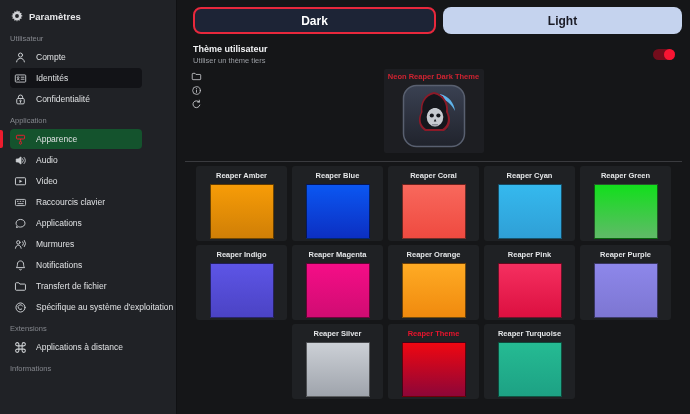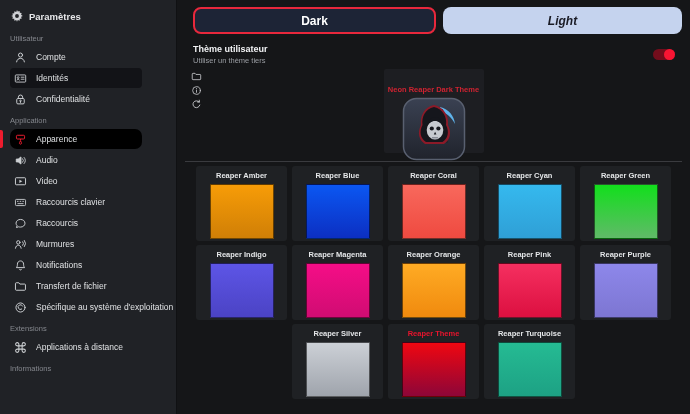--- a/index.html
+++ b/index.html
@@ -25,56 +25,56 @@
   .sb-item {
     display:flex; align-items:center; gap:9px;
     height:20px; margin:1px 0 1px 10px; width:132px;
     padding-left:4px; border-radius:4px;
     font-size:8.5px; color:#dfe1e3; white-space:nowrap;
     position:relative; cursor:pointer;
   }
   .sb-item .ic { width:13px; height:13px; flex-shrink:0; color:#cdd0d3; display:flex; }
   .sb-item .ic svg { width:100%; height:100%; }
   .sb-item.sel { background:#121317; }
-  .sb-item.active { background:#000000;border-radius:7px; }
+  .sb-item.active { background:#14532d; }
   .sb-item.active .ic { color:#ee1c2e; }
   .active-bar {
     position:absolute; left:-10px; top:1px; width:3px; height:18px;
     background:#ee1c2e; border-radius:0 2px 2px 0;
   }
   
   .main { flex:1; padding-top:7px; position:relative; }
   .mode-row { display:flex; gap:7px; margin:0 8px 0 16px; }
   .mode-btn {
     flex:1; height:27px; border-radius:8px; font-size:12px; font-weight:600;
     display:flex; align-items:center; justify-content:center; cursor:pointer;
   }
   .mode-btn.dark { background:#1d2436; border:2px solid #e8283c; color:#ffffff; }
-  .mode-btn.light { background:#c5d3ee; color:#1a1b25;font-style:italic; }
+  .mode-btn.light { background:#c5d3ee; color:#1a1b25; }
   .user-theme { margin:10px 16px 0; position:relative; min-height:22px; }
   .ut-title { font-size:9px; font-weight:bold; color:#f2f3f5; }
   .ut-sub { font-size:7.5px; color:#9a9da3; margin-top:2px; }
   .toggle {
     position:absolute; right:-1px; top:5px;
     width:22px; height:11px; border-radius:6px; background:#730d1c; cursor:pointer;
   }
   .toggle .knob {
     position:absolute; right:0; top:0; width:11px; height:11px;
     border-radius:50%; background:#f81533;
   }
   .tools-preview { position:relative; height:86px; margin-top:3px; }
   .tool-col { position:absolute; left:14px; top:2px; display:flex; flex-direction:column; gap:3px; }
   .tool { width:11px; height:11px; color:#c9cbcf; display:flex; cursor:pointer; }
   .tool svg { width:100%; height:100%; }
   .preview-card {
     position:absolute; left:50%; top:0; transform:translateX(-50%);
     width:100px; height:84px; background:#1d1e22; border-radius:2px;
     text-align:center; cursor:pointer;
   }
-  .pc-title { font-size:7.5px; font-weight:bold; color:#cf2331; margin-top:16px; white-space:nowrap; }
+  .pc-title { font-size:7.5px; font-weight:bold; color:#cf2331; margin-top:3px; white-space:nowrap; }
   .pc-img { width:64px; height:64px; margin:3px auto 0; display:block; }
   .divider { border-top:1px solid #3a3b3f; margin:6px 8px 0; }
   .grid {
     display:flex; flex-wrap:wrap; justify-content:center;
     gap:4px 5px; margin:4px 10px 0;
   }
   .tile {
     width:91px; height:75px; background:#1f2124; border-radius:3px;
     text-align:center; padding-top:5px; cursor:pointer;
   }
@@ -165,21 +165,21 @@
           </svg>
         </span>
         <span>Raccourcis clavier</span>
       </div>
       <div class="sb-item">
         <span class="ic">
           <svg viewBox="0 0 16 16" fill="none" stroke="currentColor" stroke-width="1.2" stroke-linejoin="round">
             <path d="M8 3c3.1 0 5.5 2 5.5 4.7S11.1 12.4 8 12.4c-.8 0-1.5-.1-2.2-.4L3 13l.8-2.4C3 9.8 2.5 8.8 2.5 7.7 2.5 5 4.9 3 8 3z"></path>
           </svg>
         </span>
-        <span>Raccourcis</span>
+        <span>Applications</span>
       </div>
       <div class="sb-item">
         <span class="ic">
           <svg viewBox="0 0 16 16" fill="none" stroke="currentColor" stroke-width="1.2" stroke-linecap="round">
             <circle cx="5.3" cy="5.4" r="2.1"></circle>
             <path d="M1.8 12.6c.4-2.5 1.8-3.7 3.5-3.7s3.1 1.2 3.5 3.7"></path>
             <path d="M10.8 4.6a3.4 3.4 0 0 1 0 4.4M12.8 3a6 6 0 0 1 0 7.6"></path>
           </svg>
         </span>
         <span>Murmures</span>

